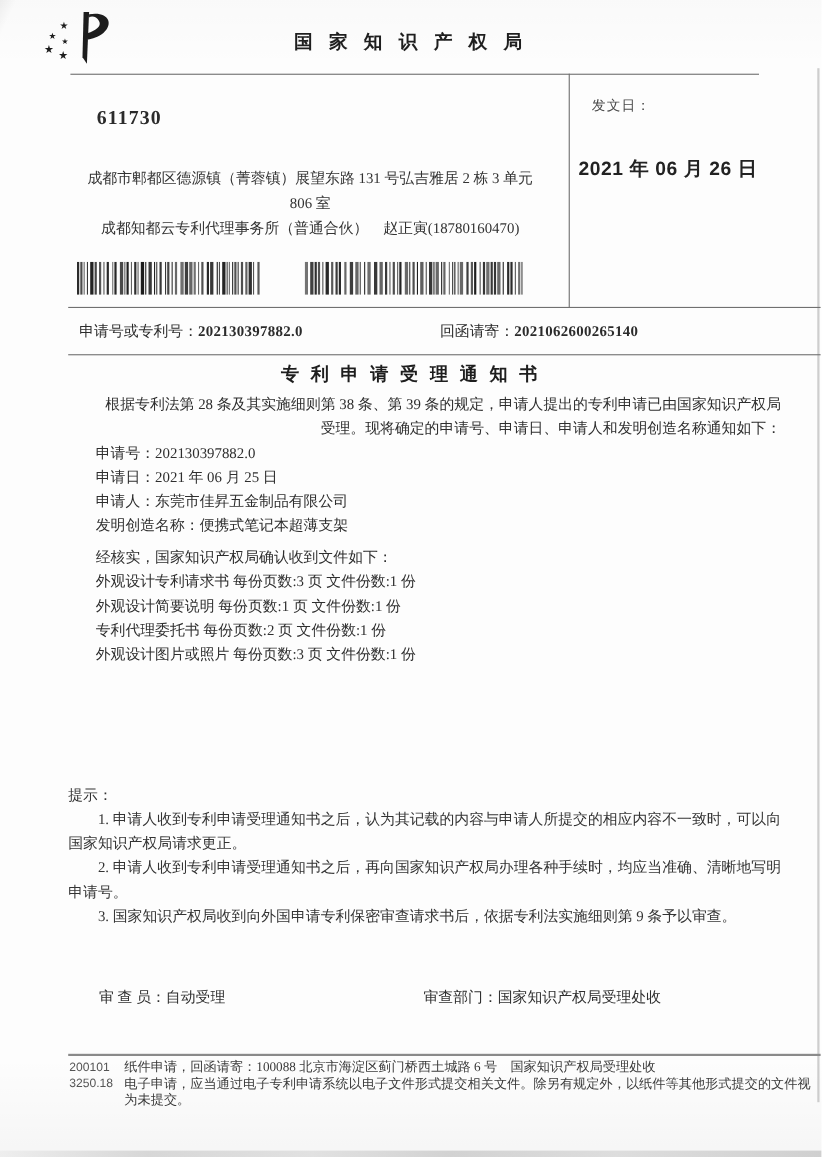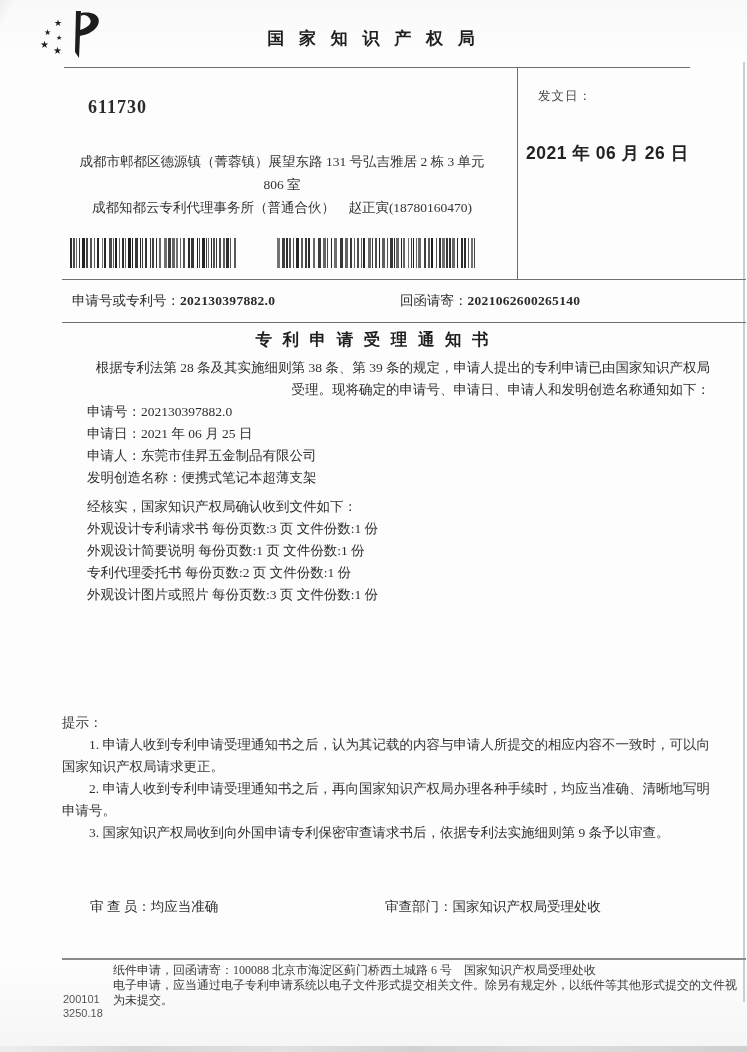--- a/index.html
+++ b/index.html
@@ -59,21 +59,21 @@
   .tips-block{top:712px;left:62px;width:650px;font-size:13.5px;line-height:22px;color:#333;}
   .tips-block p{margin:0;}
   .tips-block .tip{text-indent:2em;}
   
   .examiner-row{top:898px;left:0;width:747px;font-size:13.5px;color:#2f2f2f;}
   .examiner-row .exm{position:absolute;left:90px;top:0;white-space:nowrap;}
   .examiner-row .dept{position:absolute;left:385px;top:0;white-space:nowrap;}
   
   .footer-rule{top:958px;left:62px;width:684px;height:2px;background:#8a8a8a;}
   .footer-codes{top:964px;left:63px;width:48px;font-size:11px;line-height:14px;color:#555;
-    font-family:"Liberation Sans",sans-serif;margin-top:28px;}
+    font-family:"Liberation Sans",sans-serif;}
   .footer-notes{top:963px;left:113px;width:633px;font-size:12px;line-height:15px;color:#3a3a3a;}
   .footer-notes p{margin:0;}
   .bottom-edge{
     left:0;bottom:0;width:747px;height:6px;
     background:linear-gradient(to right,#ececec,#cfcfcf 18%,#dcdcdc 38%,#c9c9c9 55%,#d7d7d7 75%,#c6c6c6);
     opacity:.8;
   }
 </style>
 </head>
 <body>
@@ -237,21 +237,21 @@
   </div>
 
   <div class="abs tips-block">
     <p>提示：</p>
     <p class="tip">1. 申请人收到专利申请受理通知书之后，认为其记载的内容与申请人所提交的相应内容不一致时，可以向国家知识产权局请求更正。</p>
     <p class="tip">2. 申请人收到专利申请受理通知书之后，再向国家知识产权局办理各种手续时，均应当准确、清晰地写明申请号。</p>
     <p class="tip">3. 国家知识产权局收到向外国申请专利保密审查请求书后，依据专利法实施细则第 9 条予以审查。</p>
   </div>
 
   <div class="abs examiner-row">
-    <span class="exm"><span>审 查 员：</span><span>均应当准确</span></span>
+    <span class="exm"><span>审 查 员：</span><span>自动受理</span></span>
     <span class="dept"><span>审查部门：</span><span>国家知识产权局受理处收</span></span>
   </div>
 
   <div class="abs footer-rule"></div>
   <div class="abs footer-codes">
     <div>200101</div>
     <div>3250.18</div>
   </div>
   <div class="abs footer-notes">
     <p>纸件申请，回函请寄：100088  北京市海淀区蓟门桥西土城路 6 号　国家知识产权局受理处收</p>

